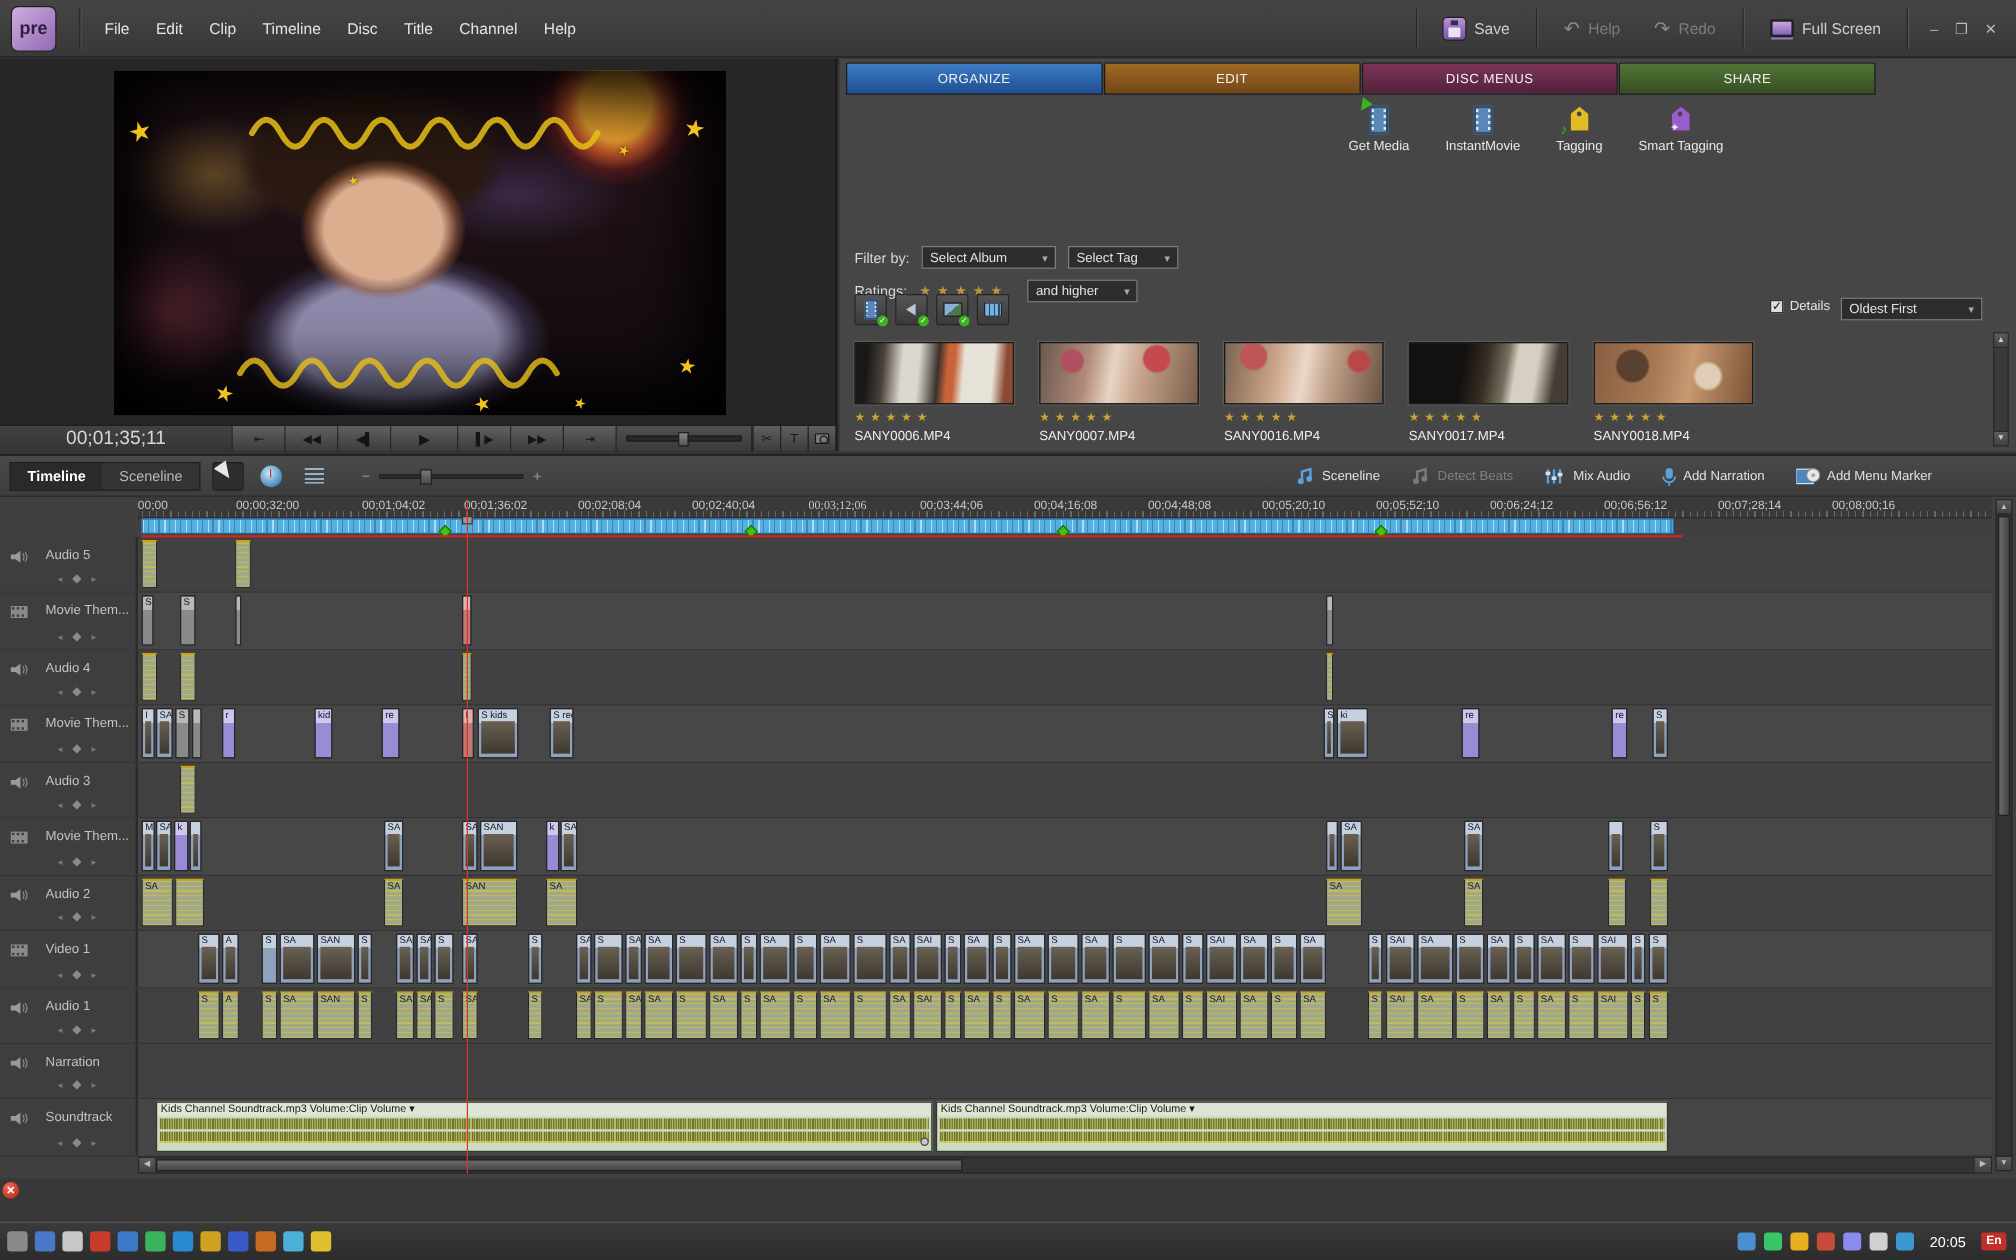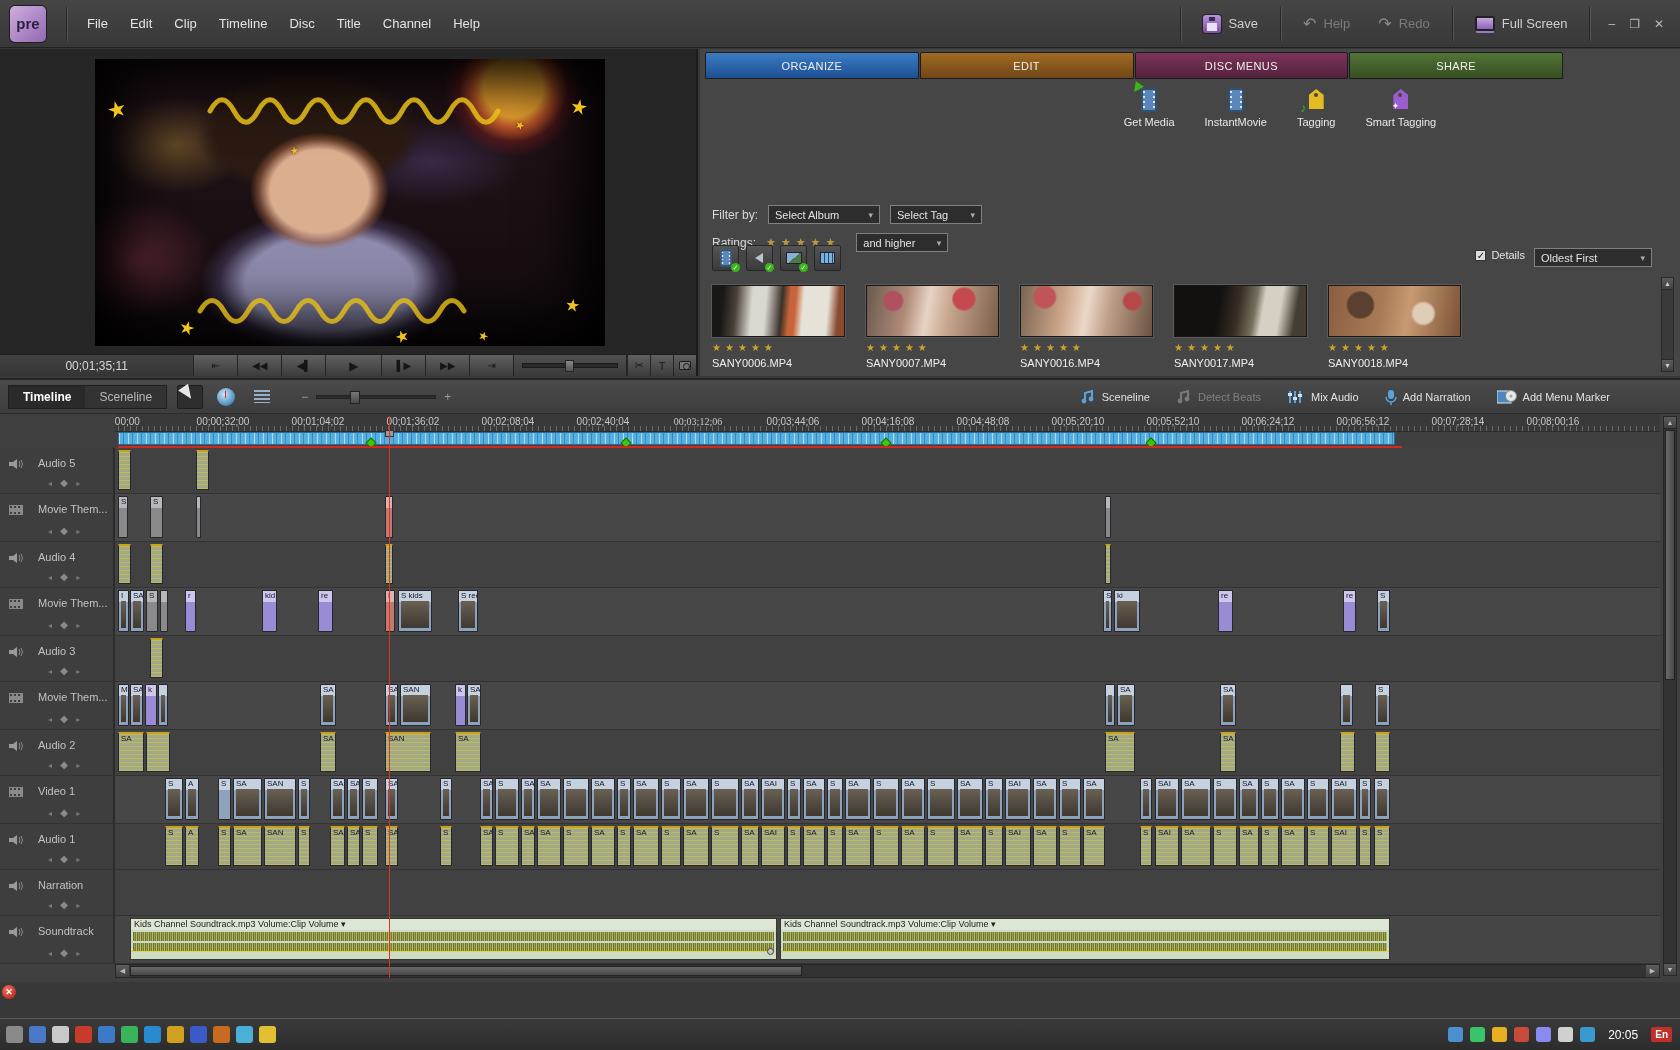--- a/index.html
+++ b/index.html
@@ -35,21 +35,21 @@
     radial-gradient(ellipse 30% 30% at 46% 78%,#8e8aac 0 55%,rgba(80,70,110,.5) 72%,transparent 85%),
     radial-gradient(ellipse 22% 30% at 8% 70%,rgba(150,60,80,.5),transparent 70%),
     radial-gradient(ellipse 20% 24% at 16% 30%,rgba(190,150,60,.4),transparent 70%),
     radial-gradient(ellipse 24% 20% at 66% 36%,rgba(90,70,130,.45),transparent 75%),
     linear-gradient(#251419,#120b0f);
     box-shadow:inset 0 0 60px 25px #000}
   .vstar{position:absolute;color:#f0c41c;text-shadow:0 0 3px rgba(0,0,0,.6)}
   #transport{position:absolute;left:0;bottom:0;width:100%;height:22px;background:linear-gradient(#4a4a4a,#333);
     border-top:1px solid #1e1e1e;display:flex;align-items:stretch}
   #timecode{width:205px;display:flex;align-items:center;justify-content:center;color:#d6d6d6;
-    font-size:12px;border-right:1px solid #252525;background:linear-gradient(#424242,#353535)}
+    font-size:16px;border-right:1px solid #252525;background:linear-gradient(#424242,#353535)}
   .tr-btn{width:44px;display:flex;align-items:center;justify-content:center;font-size:10px;color:#151515;
     background:linear-gradient(#606060,#3c3c3c);border-right:1px solid #242424;cursor:default}
   .tr-btn.play{width:56px;font-size:12px}
   #shuttle{width:118px;display:flex;align-items:center;padding:0 8px;border-right:1px solid #242424;background:linear-gradient(#505050,#3a3a3a)}
   #shuttle .trk{flex:1;height:5px;background:#2a2a2a;border:1px solid #1a1a1a;position:relative}
   #shuttle .hd{position:absolute;left:44%;top:-4px;width:9px;height:12px;background:linear-gradient(#888,#555);border:1px solid #222}
   #transport .tspace{flex:1}
   .edit-btn{width:23px;display:flex;align-items:center;justify-content:center;color:#1a1a1a;font-size:11px;
     background:linear-gradient(#606060,#3c3c3c);border-left:1px solid #242424}
   .cam{width:12px;height:9px;border:1px solid #1a1a1a;border-radius:1px;background:#777;position:relative}
@@ -468,21 +468,21 @@
           </span>
           <span>Add Menu Marker</span>
         </div>
       </div>
   </div>
 
   <div id="ruler">
       <div class="ticks"></div>
       <span class="rlabel" style="left: 11px;">;00;00</span>
       <span class="rlabel" style="left: 108px;">00;00;32;00</span>
-      <span class="rlabel" style="left: 203px;">00;01;04;02</span>
+      <span class="rlabel" style="left: 213px;">00;01;04;02</span>
       <span class="rlabel" style="left: 298px;">00;01;36;02</span>
       <span class="rlabel" style="left: 393px;">00;02;08;04</span>
       <span class="rlabel" style="left: 488px;">00;02;40;04</span>
       <span class="rlabel" style="left: 583px; font-family: Liberation Serif, serif;">00;03;12;06</span>
       <span class="rlabel" style="left: 678px;">00;03;44;06</span>
       <span class="rlabel" style="left: 773px;">00;04;16;08</span>
       <span class="rlabel" style="left: 868px;">00;04;48;08</span>
       <span class="rlabel" style="left: 963px;">00;05;20;10</span>
       <span class="rlabel" style="left: 1058px;">00;05;52;10</span>
       <span class="rlabel" style="left: 1153px;">00;06;24;12</span>

